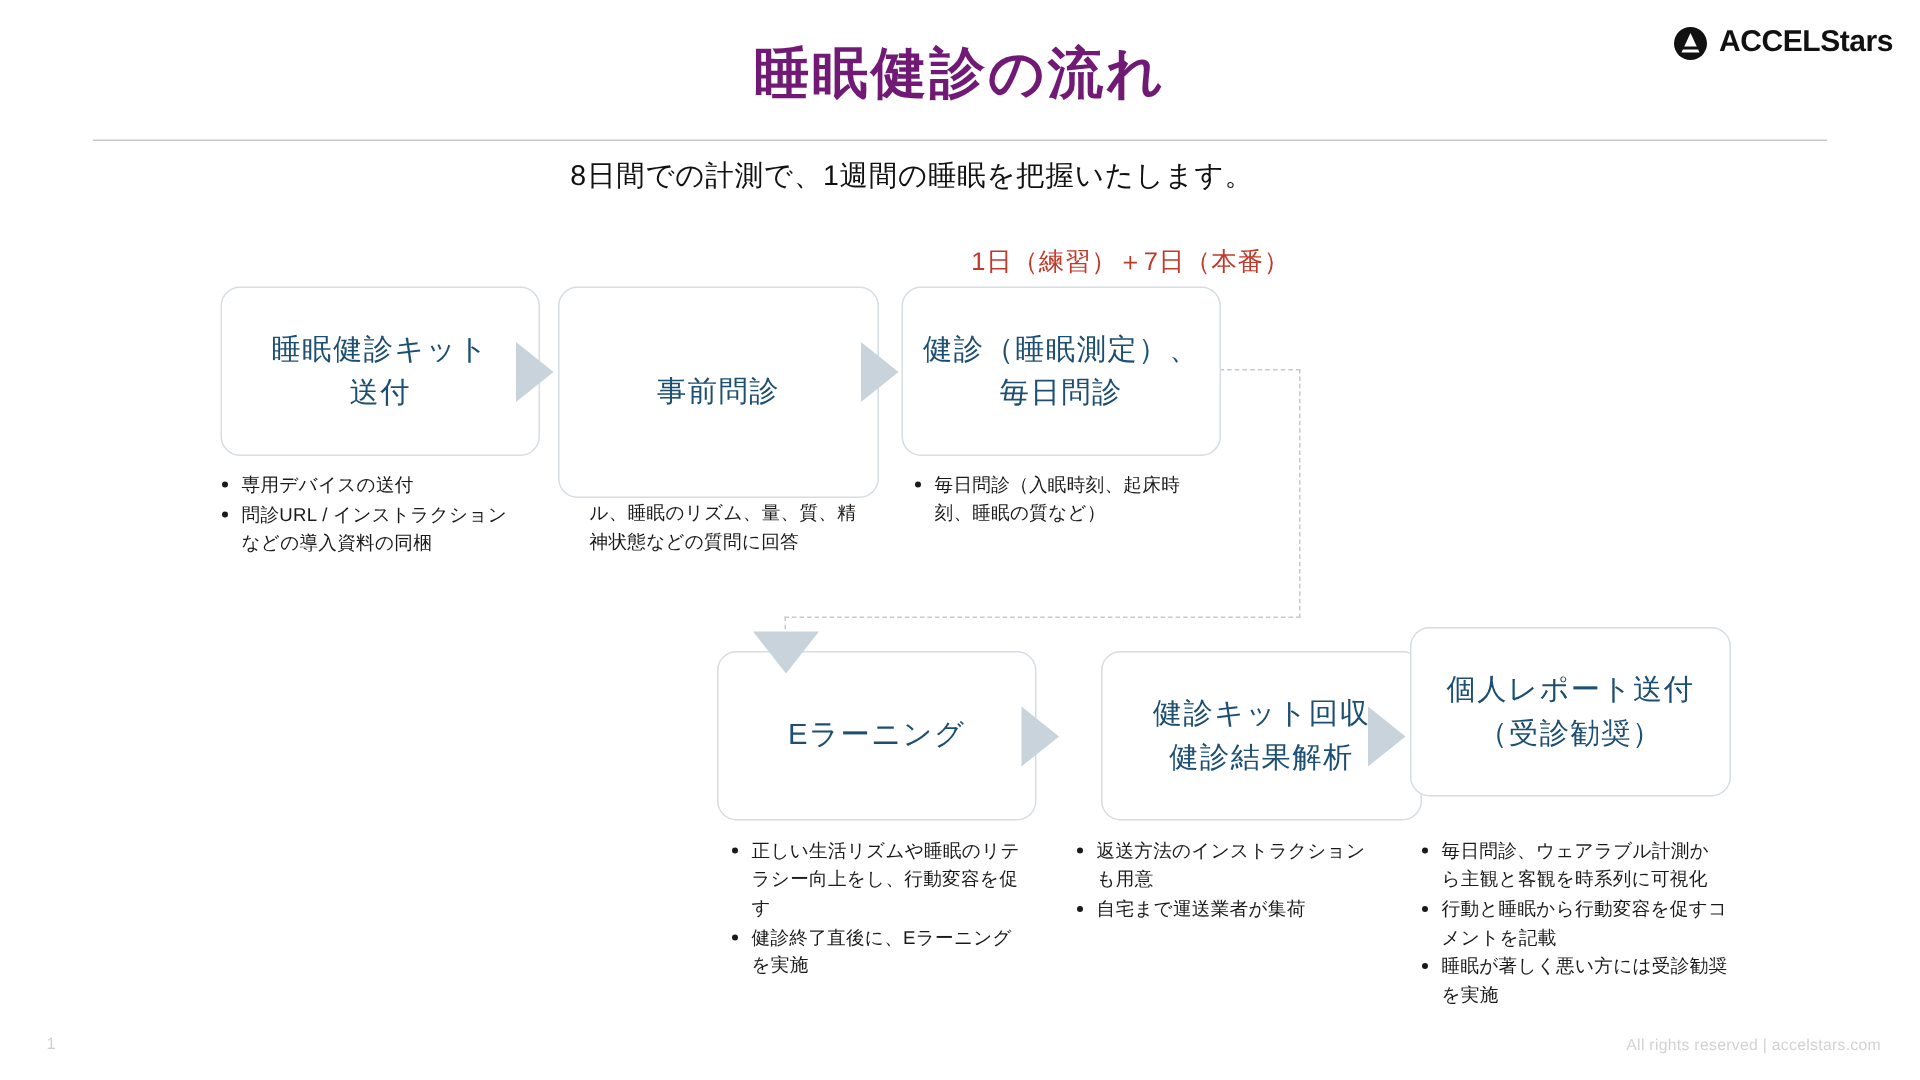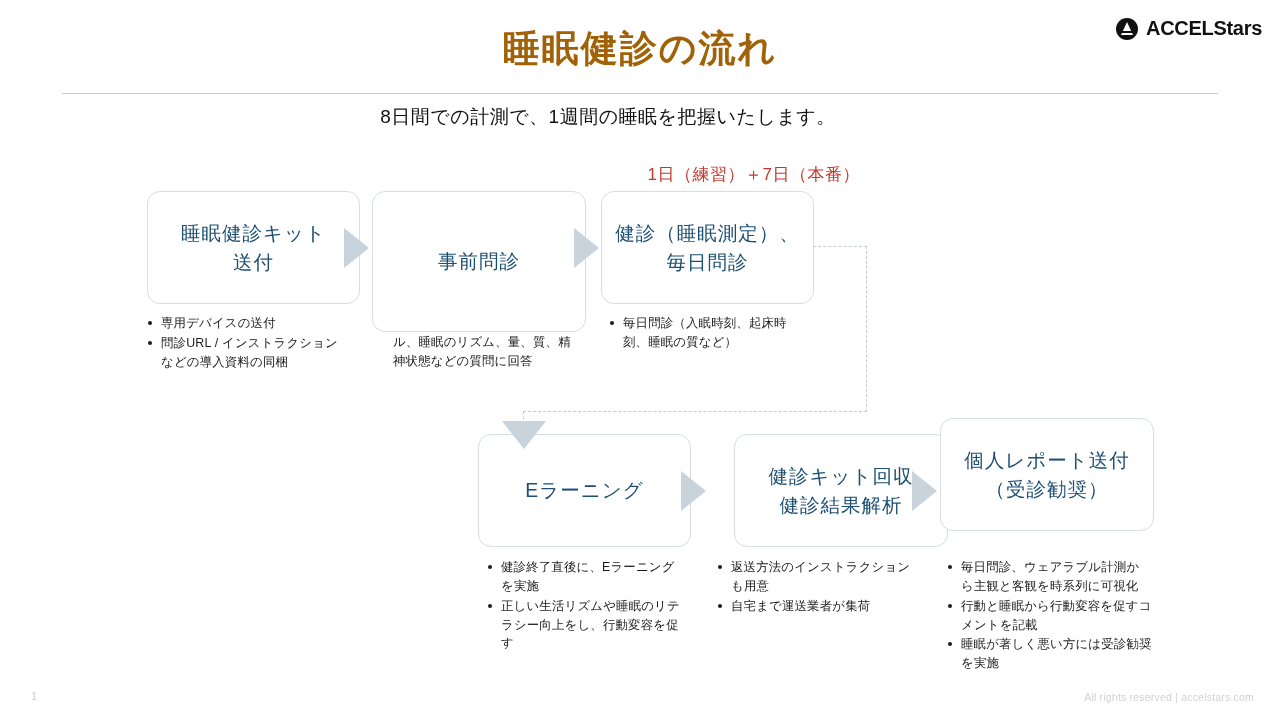--- a/index.html
+++ b/index.html
@@ -19,21 +19,21 @@
   
   .slide-title {
     position: absolute;
     left: 0;
     top: 24px;
     width: 1280px;
     text-align: center;
     font-size: 37px;
     font-weight: bold;
     letter-spacing: 2px;
-    color: #a16207;
+    color: #701a75;
   }
   .title-rule {
     position: absolute;
     left: 62px;
     top: 93px;
     width: 1156px;
     height: 1px;
     background: #c9c9c9;
   }
   .slide-subtitle {
@@ -301,22 +301,22 @@
 
 <ul class="blist" id="bl2">
   <li>ワークスタイル、ライフスタイル、睡眠のリズム、量、質、精神状態などの質問に回答</li>
 </ul>
 
 <ul class="blist" id="bl3">
   <li>毎日問診（入眠時刻、起床時刻、睡眠の質など）</li>
 </ul>
 
 <ul class="blist" id="bl4">
+  <li>正しい生活リズムや睡眠のリテラシー向上をし、行動変容を促す</li>
   <li>健診終了直後に、Eラーニングを実施</li>
-  <li>正しい生活リズムや睡眠のリテラシー向上をし、行動変容を促す</li>
 </ul>
 
 <ul class="blist" id="bl5">
   <li>返送方法のインストラクションも用意</li>
   <li>自宅まで運送業者が集荷</li>
 </ul>
 
 <ul class="blist" id="bl6">
   <li>毎日問診、ウェアラブル計測から主観と客観を時系列に可視化</li>
   <li>行動と睡眠から行動変容を促すコメントを記載</li>

